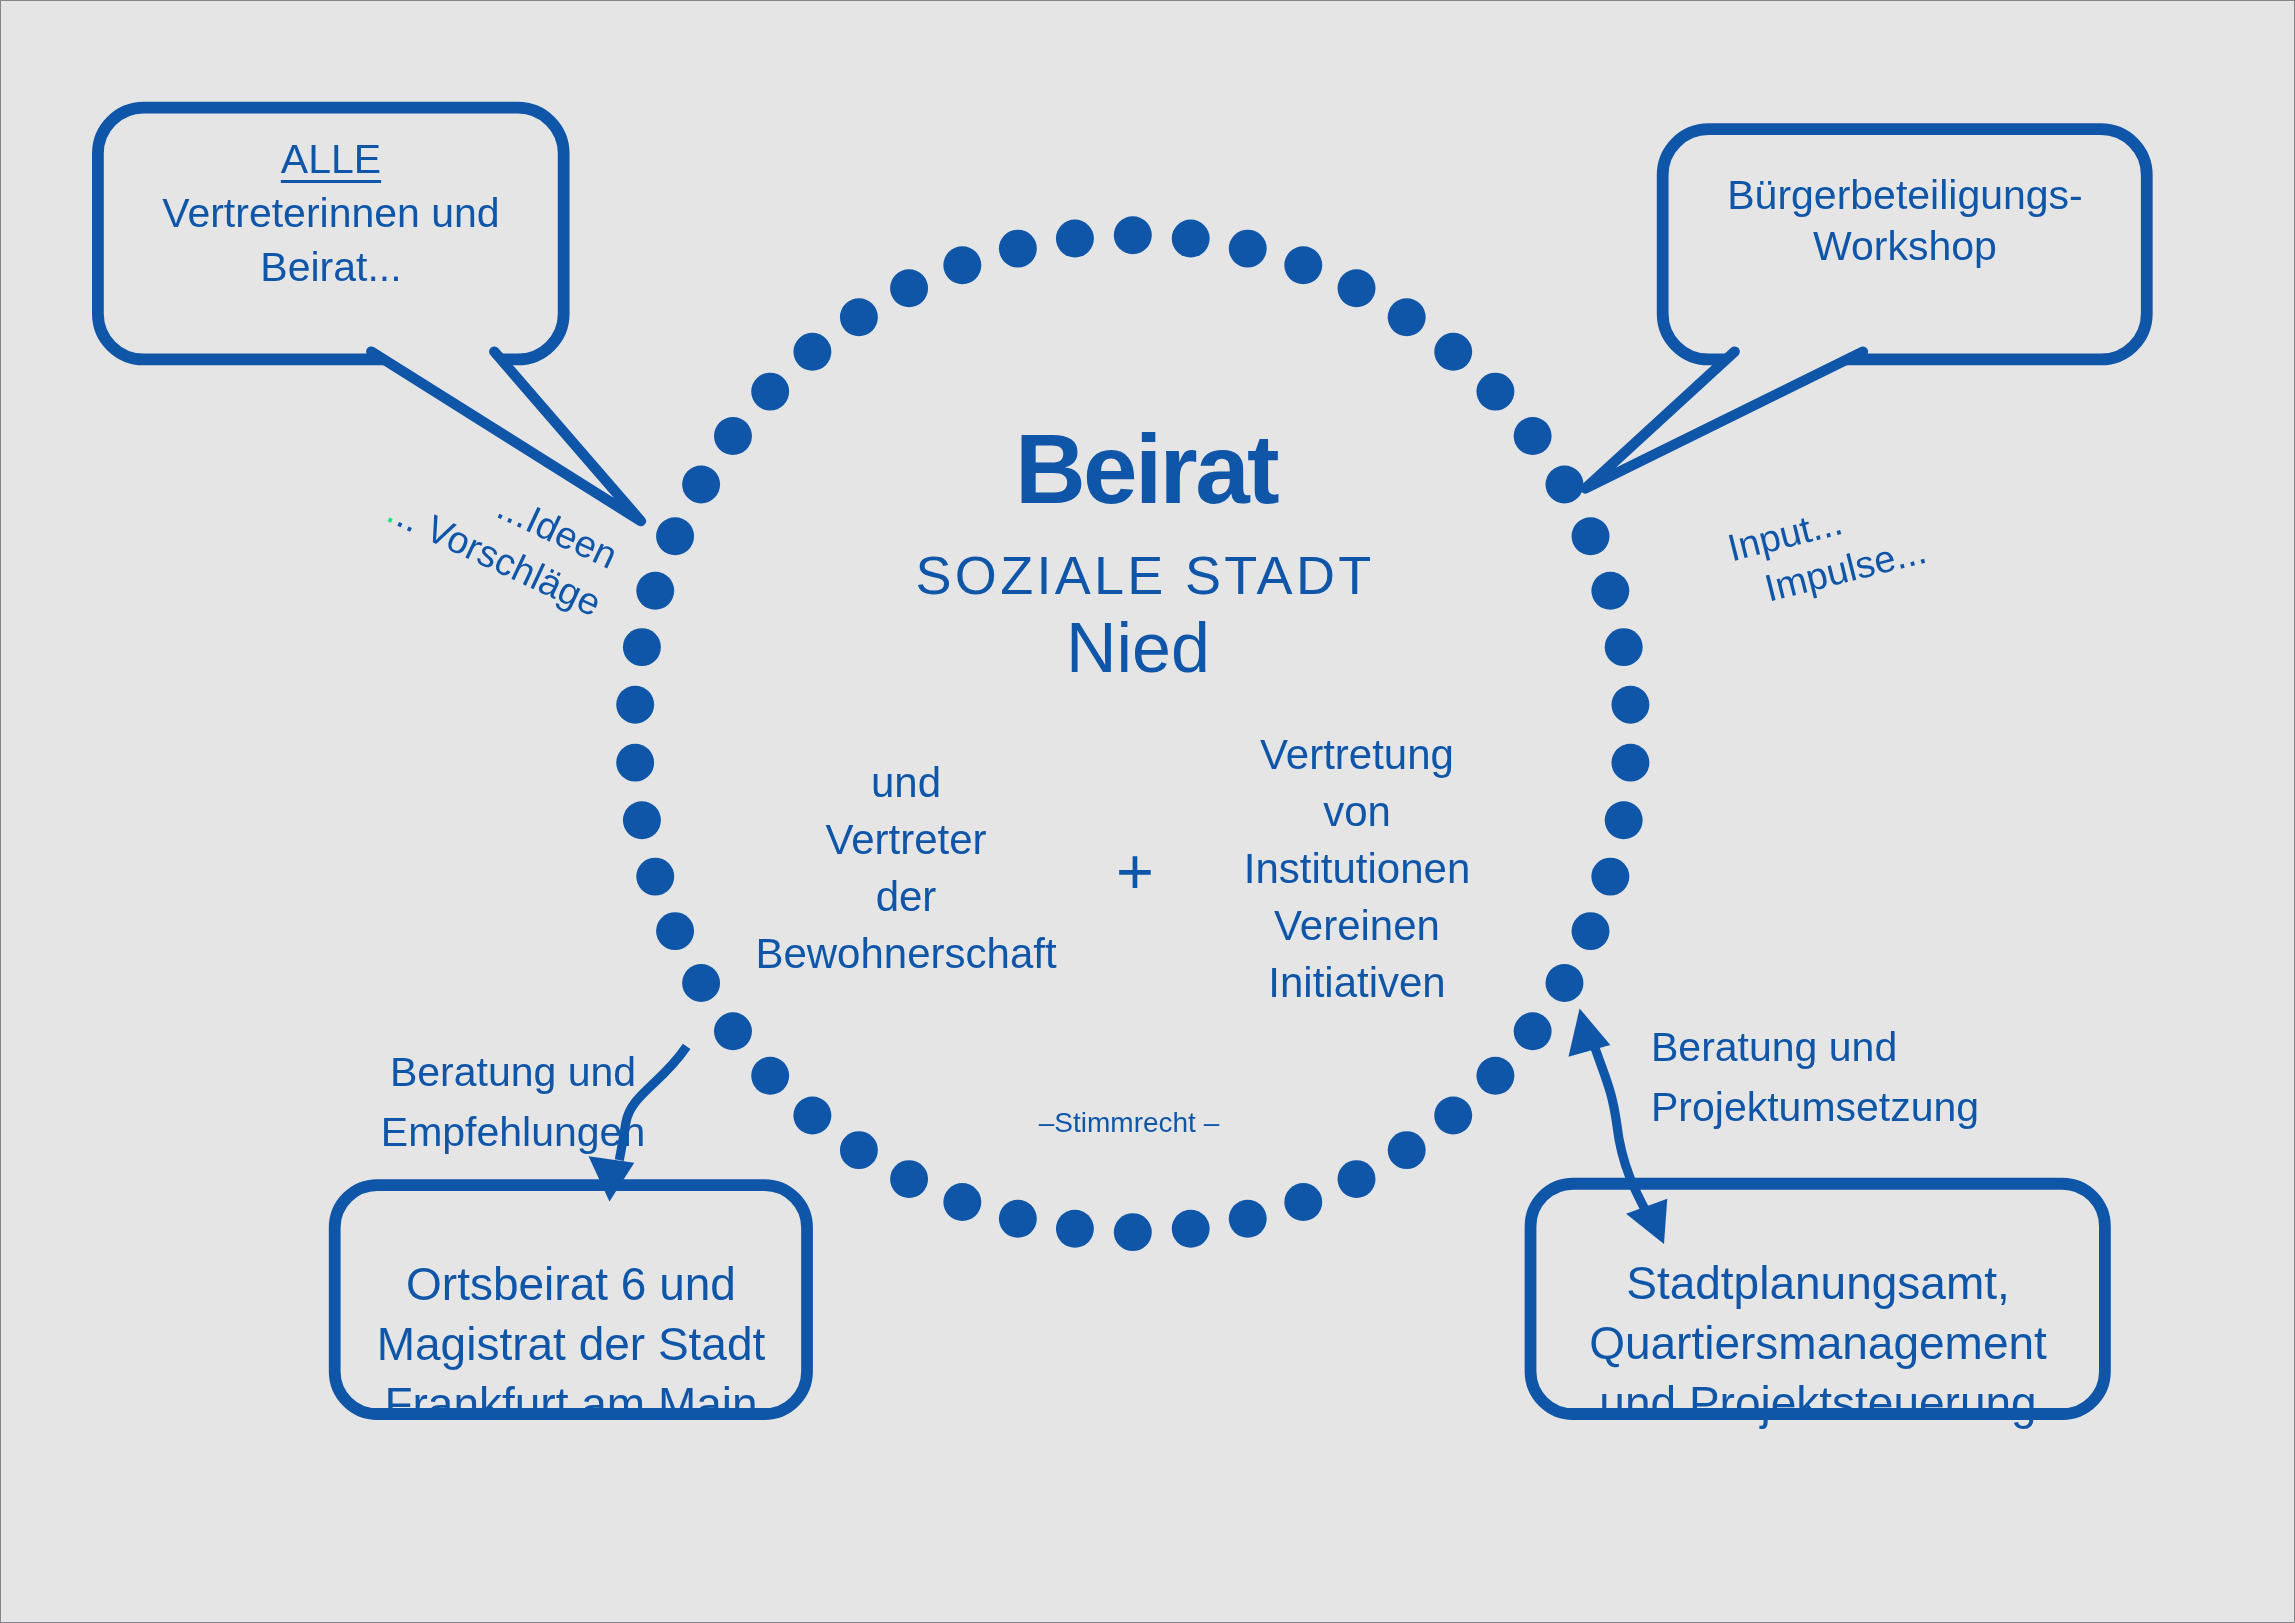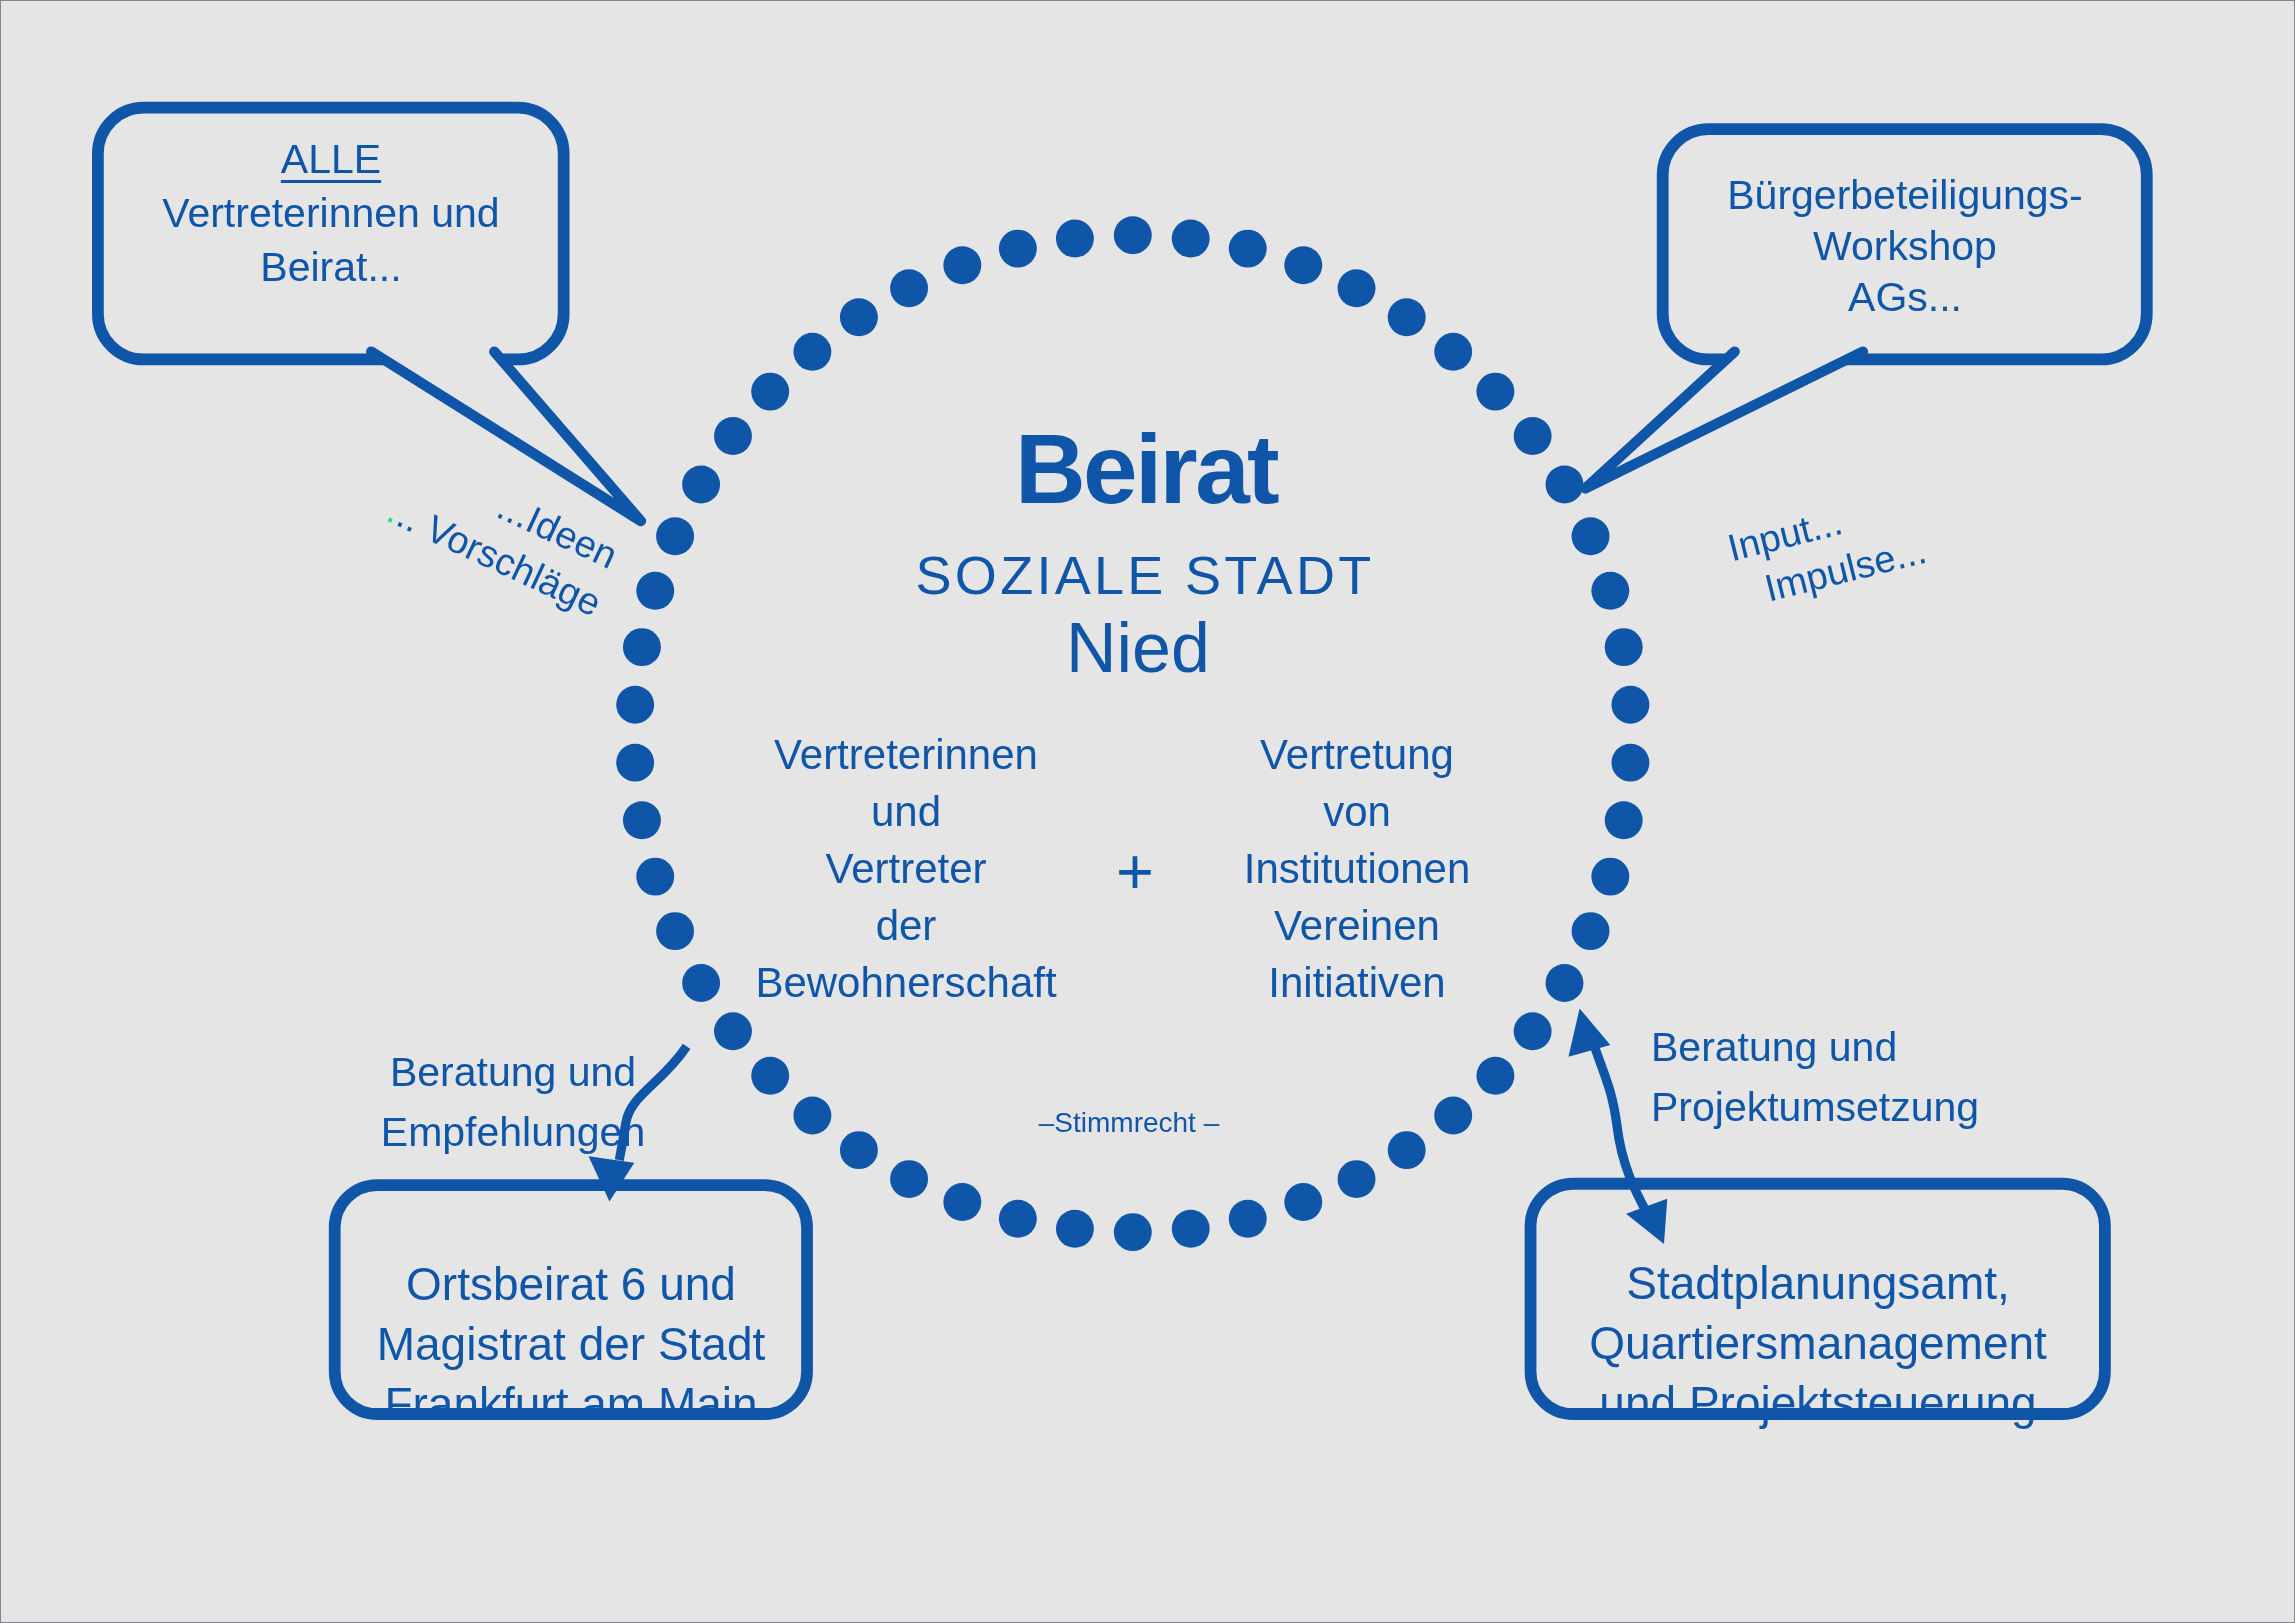--- a/index.html
+++ b/index.html
@@ -126,29 +126,27 @@
 
   <div class="txt tc bubble-text" style="left:330px;top:131px;transform:translateX(-50%);">
     <div class="u">ALLE</div>
     <div>Vertreterinnen und</div>
     <div>Beirat...</div>
   </div>
 
   <div class="txt tc bubble-text" style="left:1904px;top:169px;transform:translateX(-50%);line-height:51px;">
     <div>Bürgerbeteiligungs-</div>
     <div>Workshop</div>
-    <div>AGs...</div>
   </div>
 
   <div class="txt title center-anchor" style="left:1145px;top:424px;">Beirat</div>
   <div class="txt subtitle center-anchor" style="left:1144px;top:530px;">SOZIALE STADT</div>
   <div class="txt place center-anchor" style="left:1137px;top:603px;">Nied</div>
 
   <div class="txt tc col center-anchor" style="left:905px;top:823px;">
-    <div>Vertreterinnen</div>
     <div>und</div>
     <div>Vertreter</div>
     <div>der</div>
     <div>Bewohnerschaft</div>
   </div>
 
   <div class="txt plus center-anchor" style="left:1134px;top:826px;">+</div>
 
   <div class="txt tc col center-anchor" style="left:1356px;top:823px;">
     <div>Vertretung</div>

